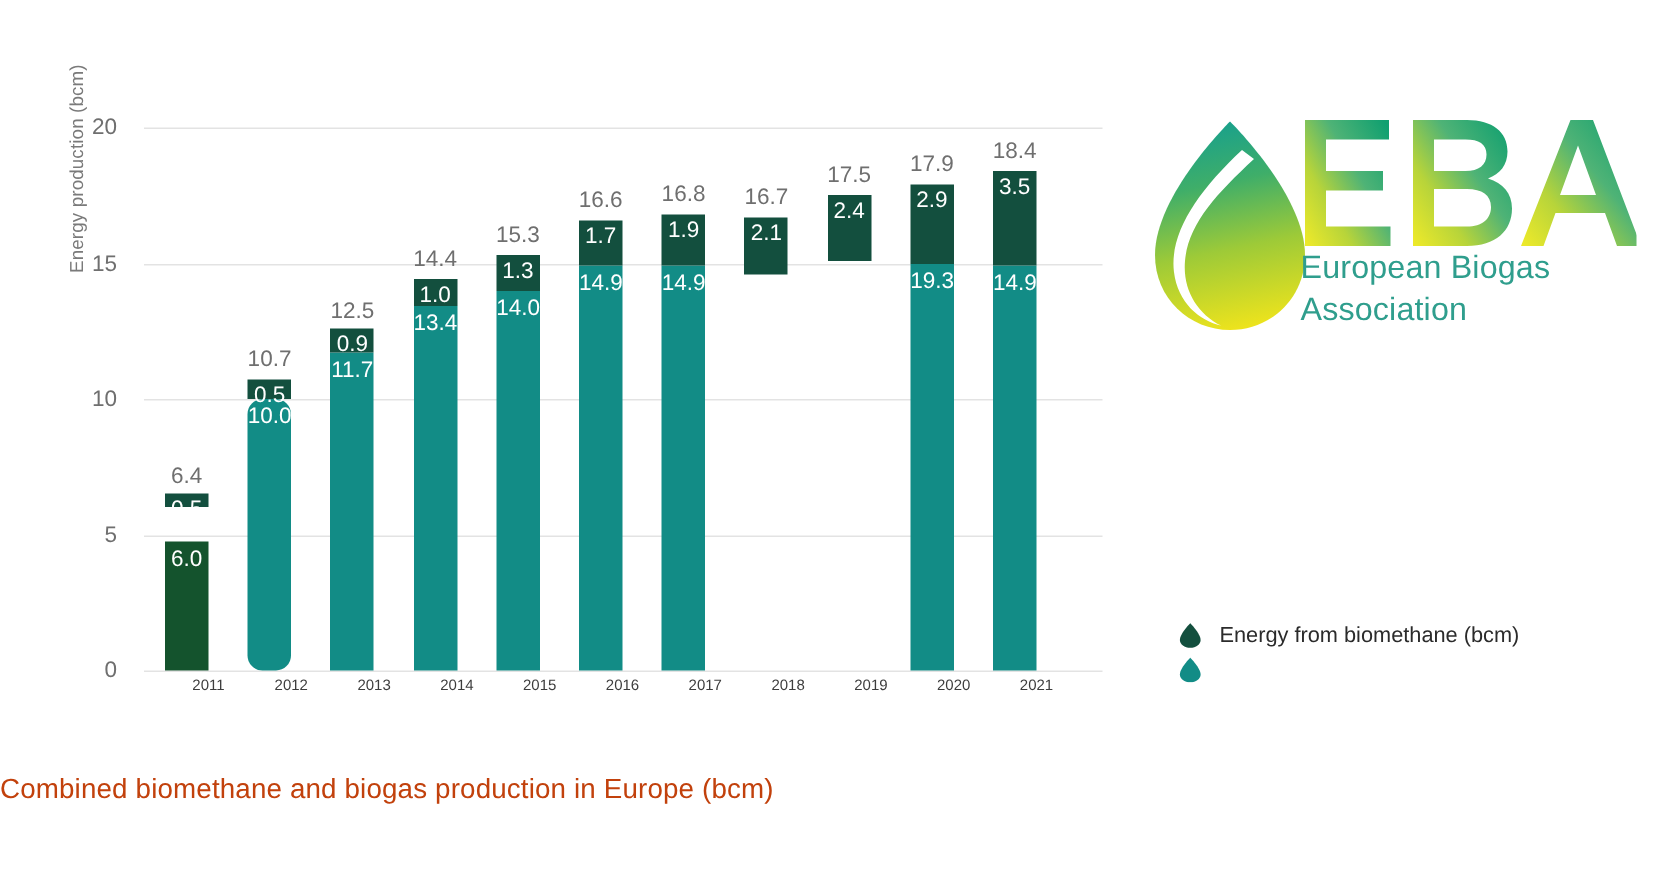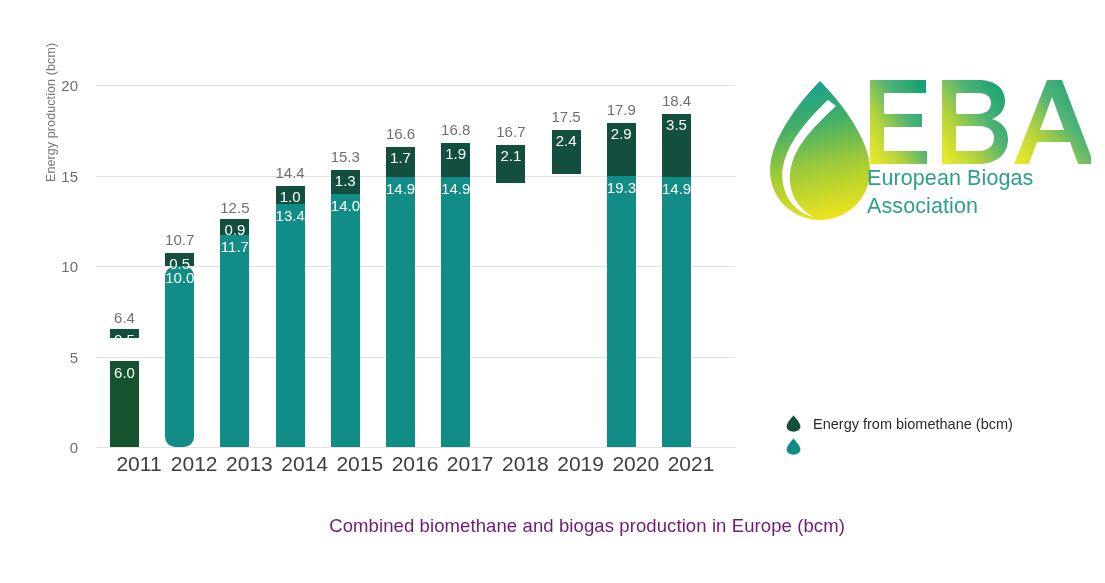--- a/index.html
+++ b/index.html
@@ -112,33 +112,33 @@
     top: 452px;
     width: 639px;
     height: 30px;
   }
   #x-ticks .xtick {
     position: absolute;
     top: 0;
     width: 60px;
     margin-left: -15.5px;
     text-align: center;
-    font-size: 21px;
+    font-size: 10px;
     color: #3d3d3d;
   }
 
   
   #chart-title {
     position: absolute;
     left: 0;
     top: 515px;
     width: 845px;
-    text-align: right;
+    text-align: left;
     font-size: 18.5px;
-    color: #701a75;
+    color: #c2410c;
     letter-spacing: 0.1px;
   }
 
   
   #legend {
     position: absolute;
     left: 786px;
     top: 412px;
     width: 300px;
   }

